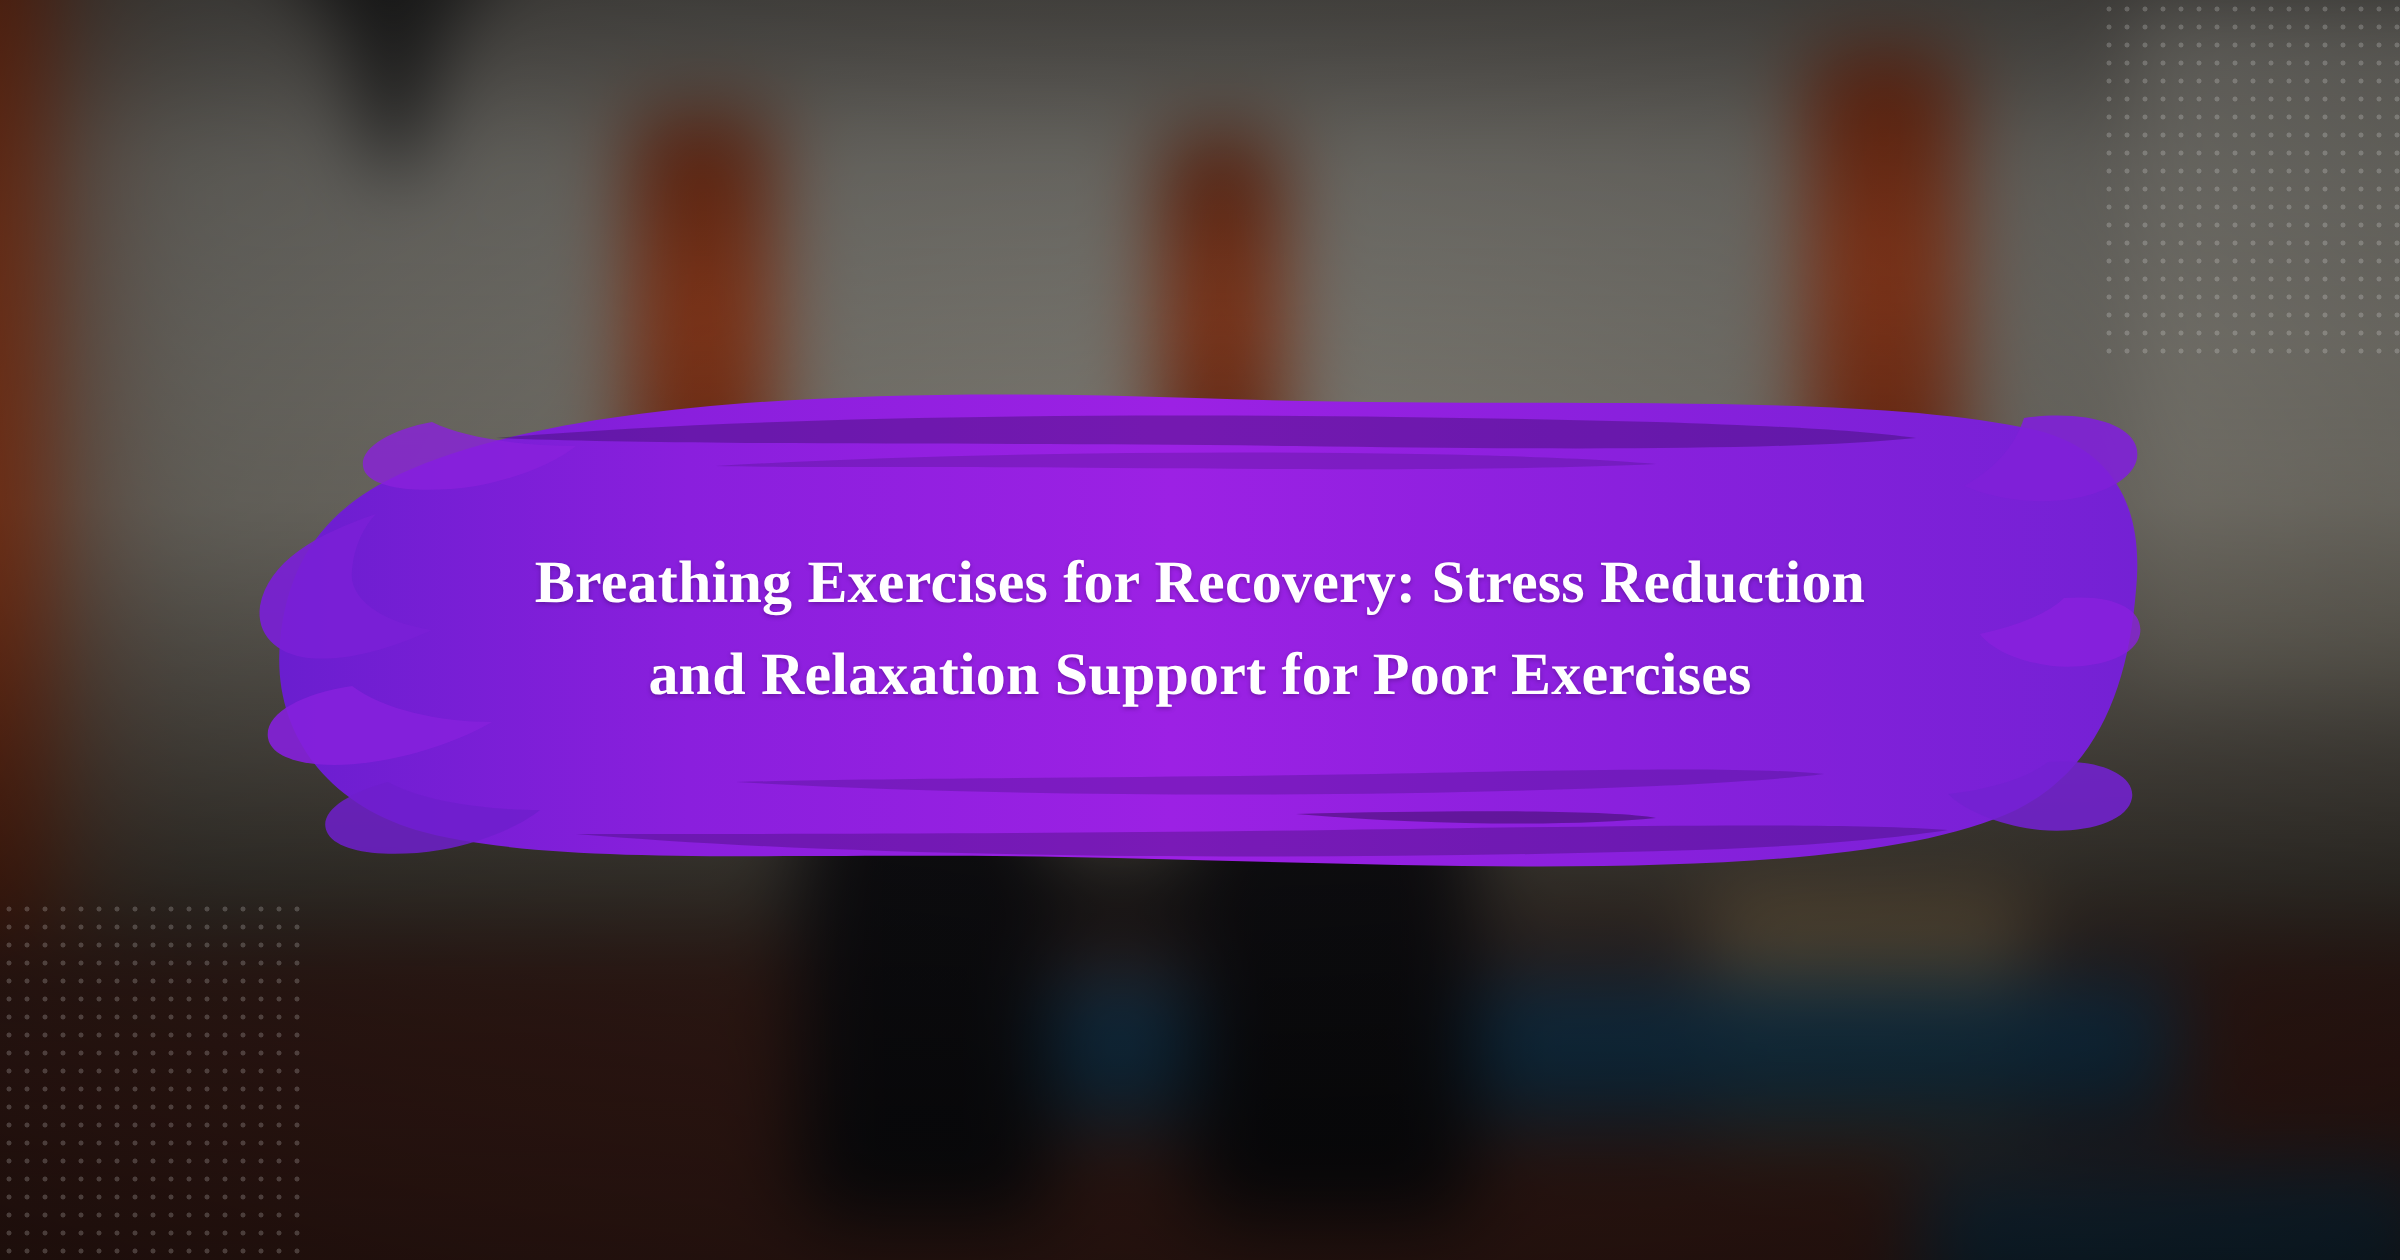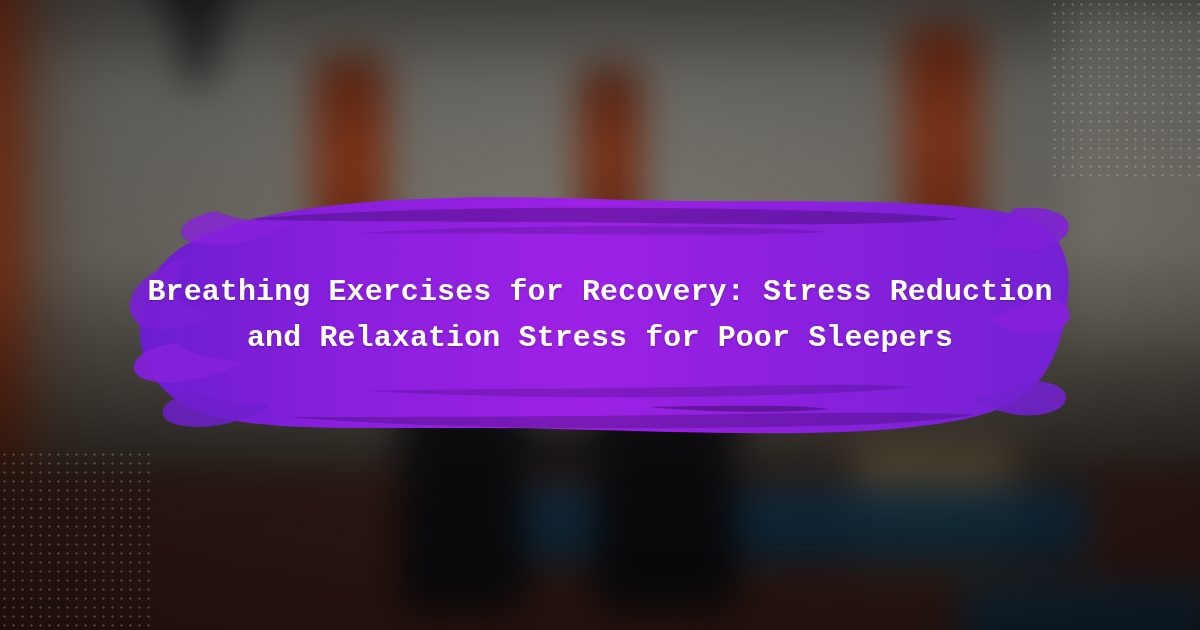--- a/index.html
+++ b/index.html
@@ -183,21 +183,21 @@
     left: 150px;
     top: 200px;
     width: 900px;
     height: 230px;
     display: flex;
     flex-direction: column;
     align-items: center;
     justify-content: center;
     text-align: center;
     color: #ffffff;
-    font-family: Liberation Mono, monospace;
+    font-family: Liberation Serif, serif;
     font-size: 30px;
     font-weight: 700;
     line-height: 1.55;
     letter-spacing: .1px;
     text-shadow: 0 1px 2px rgba(40,0,70,.35);
     pointer-events: none;
   }
   .banner-text .line { display: block; white-space: nowrap; }
 </style>
 </head>
@@ -269,16 +269,16 @@
       <path d="M240,206 C380,214 560,214 700,208 C742,206 768,204 784,202
                C742,198 660,200 560,202 C440,204 320,204 240,206 Z" fill="#36106a" opacity=".28"></path>
       <path d="M230,48 C330,42 470,40 580,42 C640,43 680,45 700,47
                C640,50 540,50 430,49 C330,48 270,49 230,48 Z" fill="#36106a" opacity=".25"></path>
       <path d="M520,222 C590,228 660,228 700,224 C680,220 600,220 520,222 Z" fill="#1d0838" opacity=".4"></path>
     </svg>
   </div>
 
   <div class="banner-text">
     <span class="line">Breathing Exercises for Recovery: Stress Reduction</span>
-    <span class="line">and Relaxation Stress for Poor Sleepers</span>
+    <span class="line">and Relaxation Support for Poor Exercises</span>
   </div>
 
 </div>
 
 </body></html>

